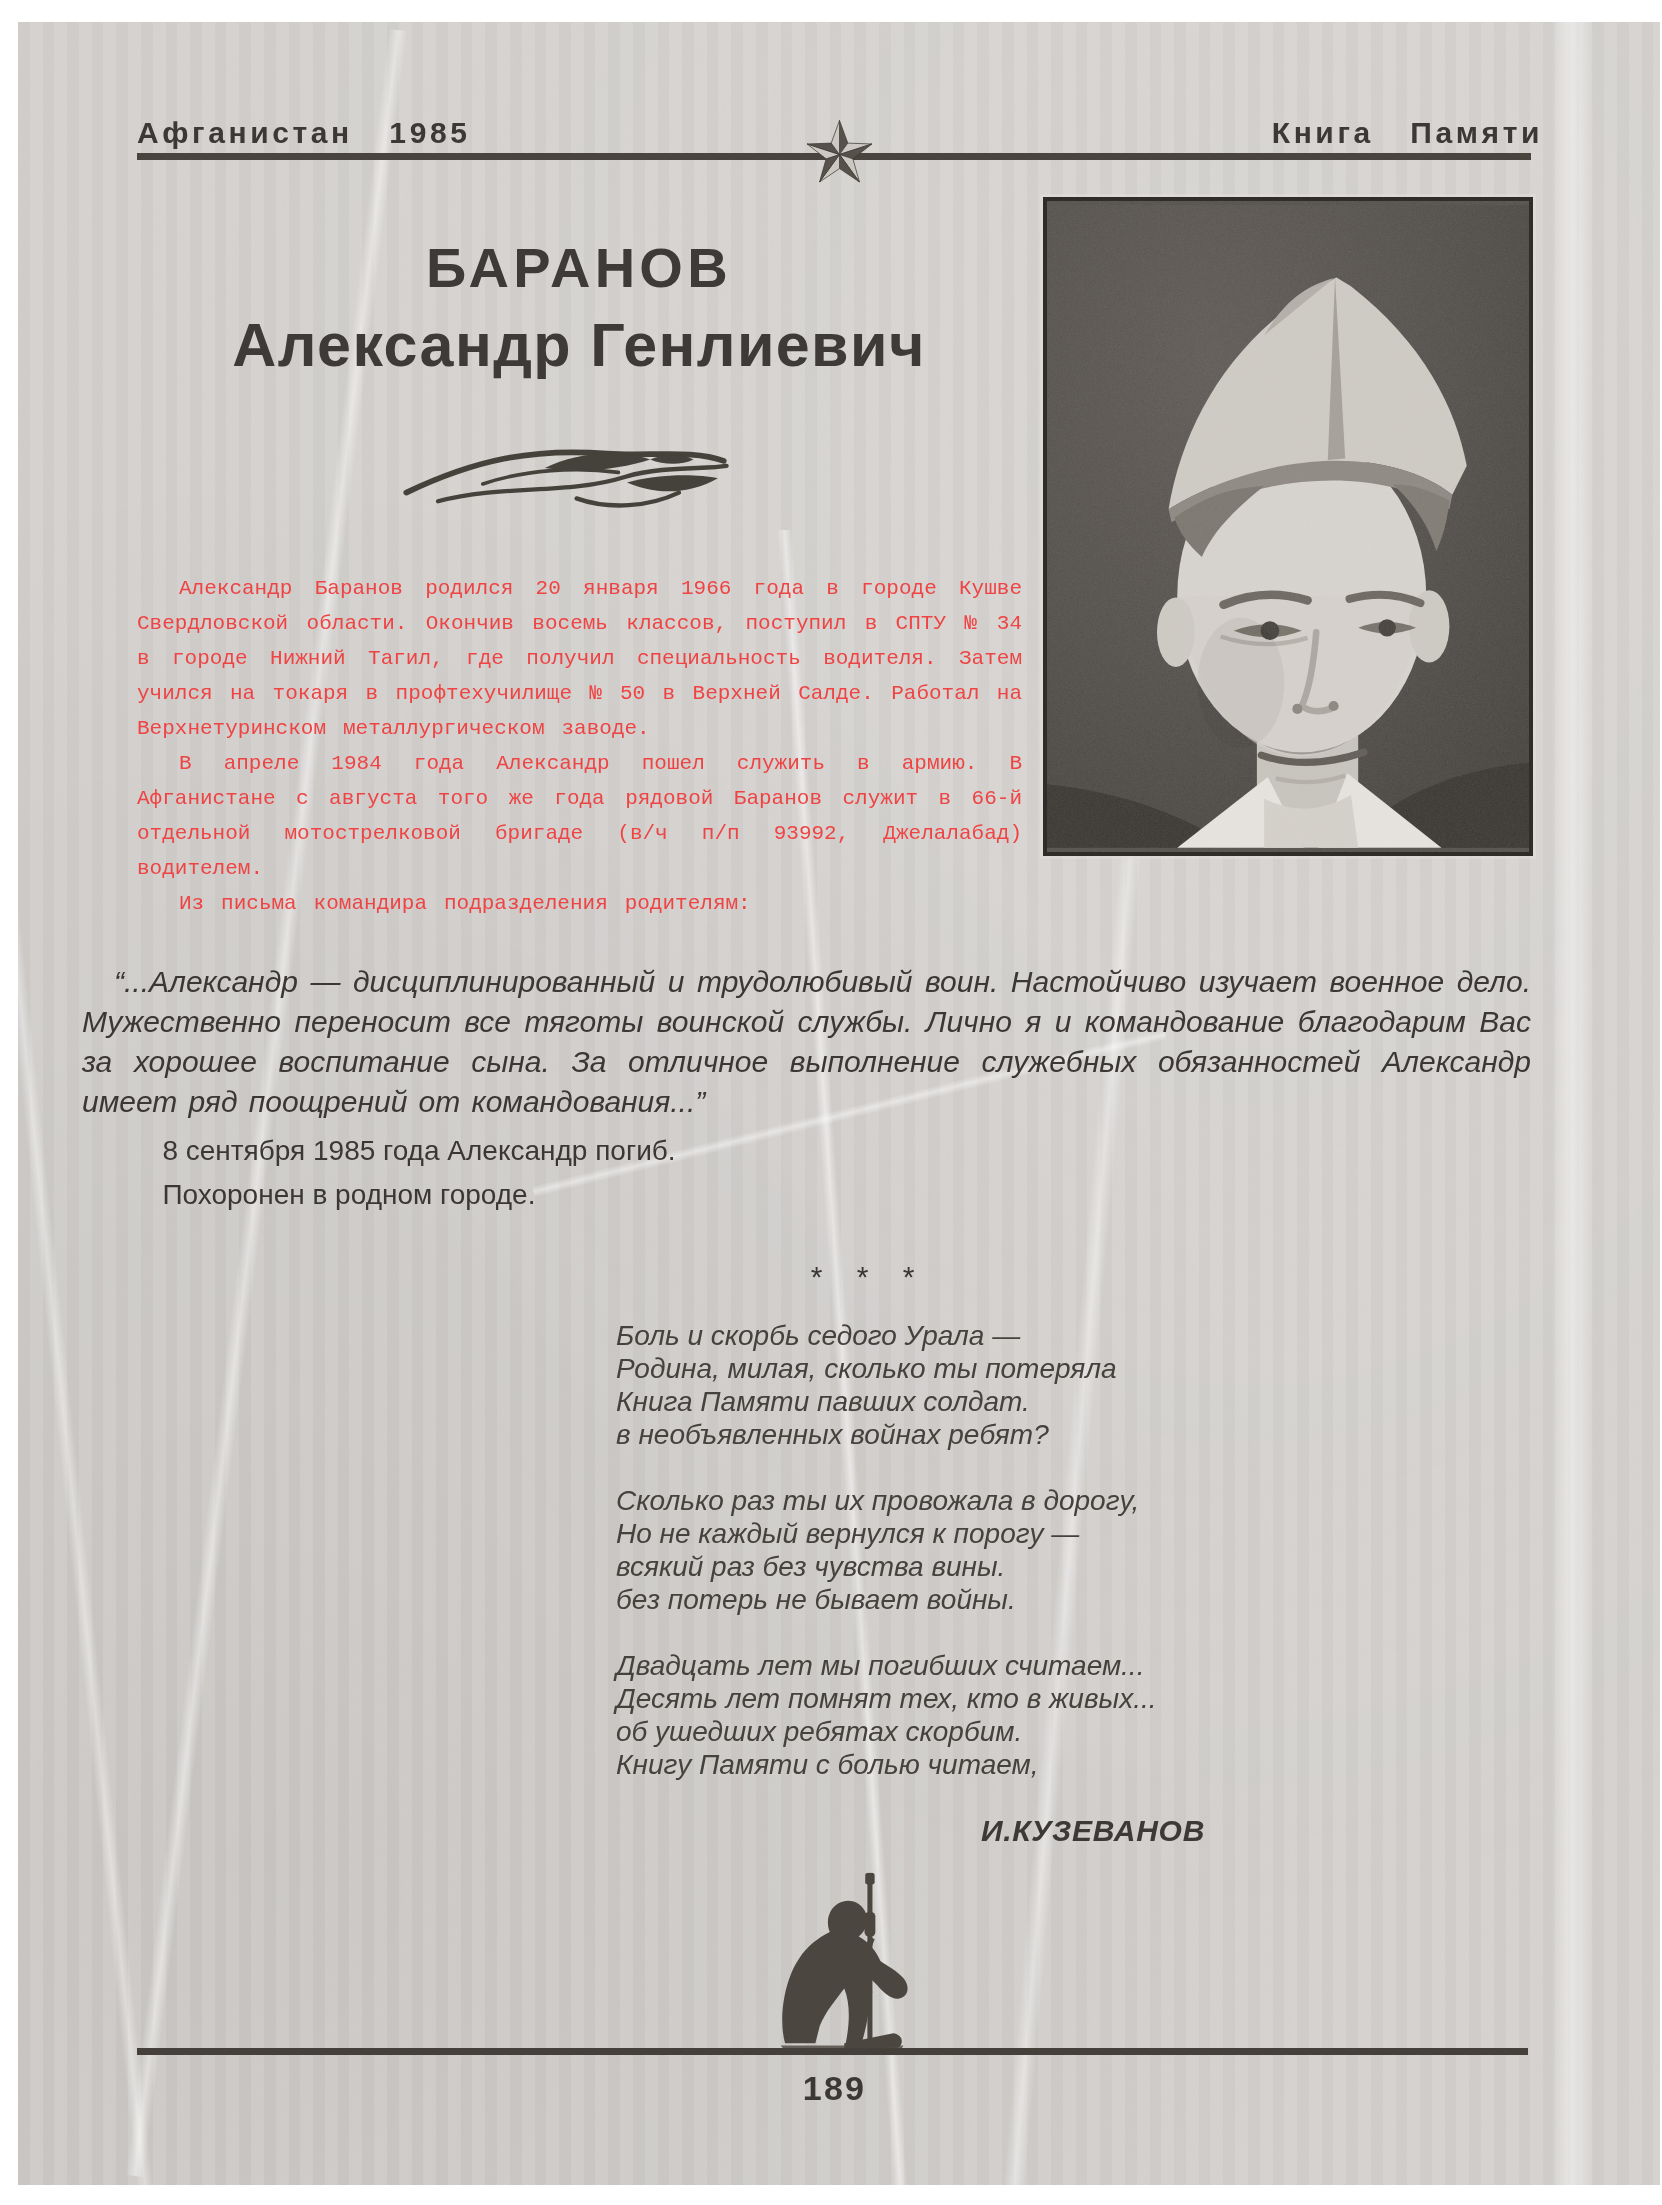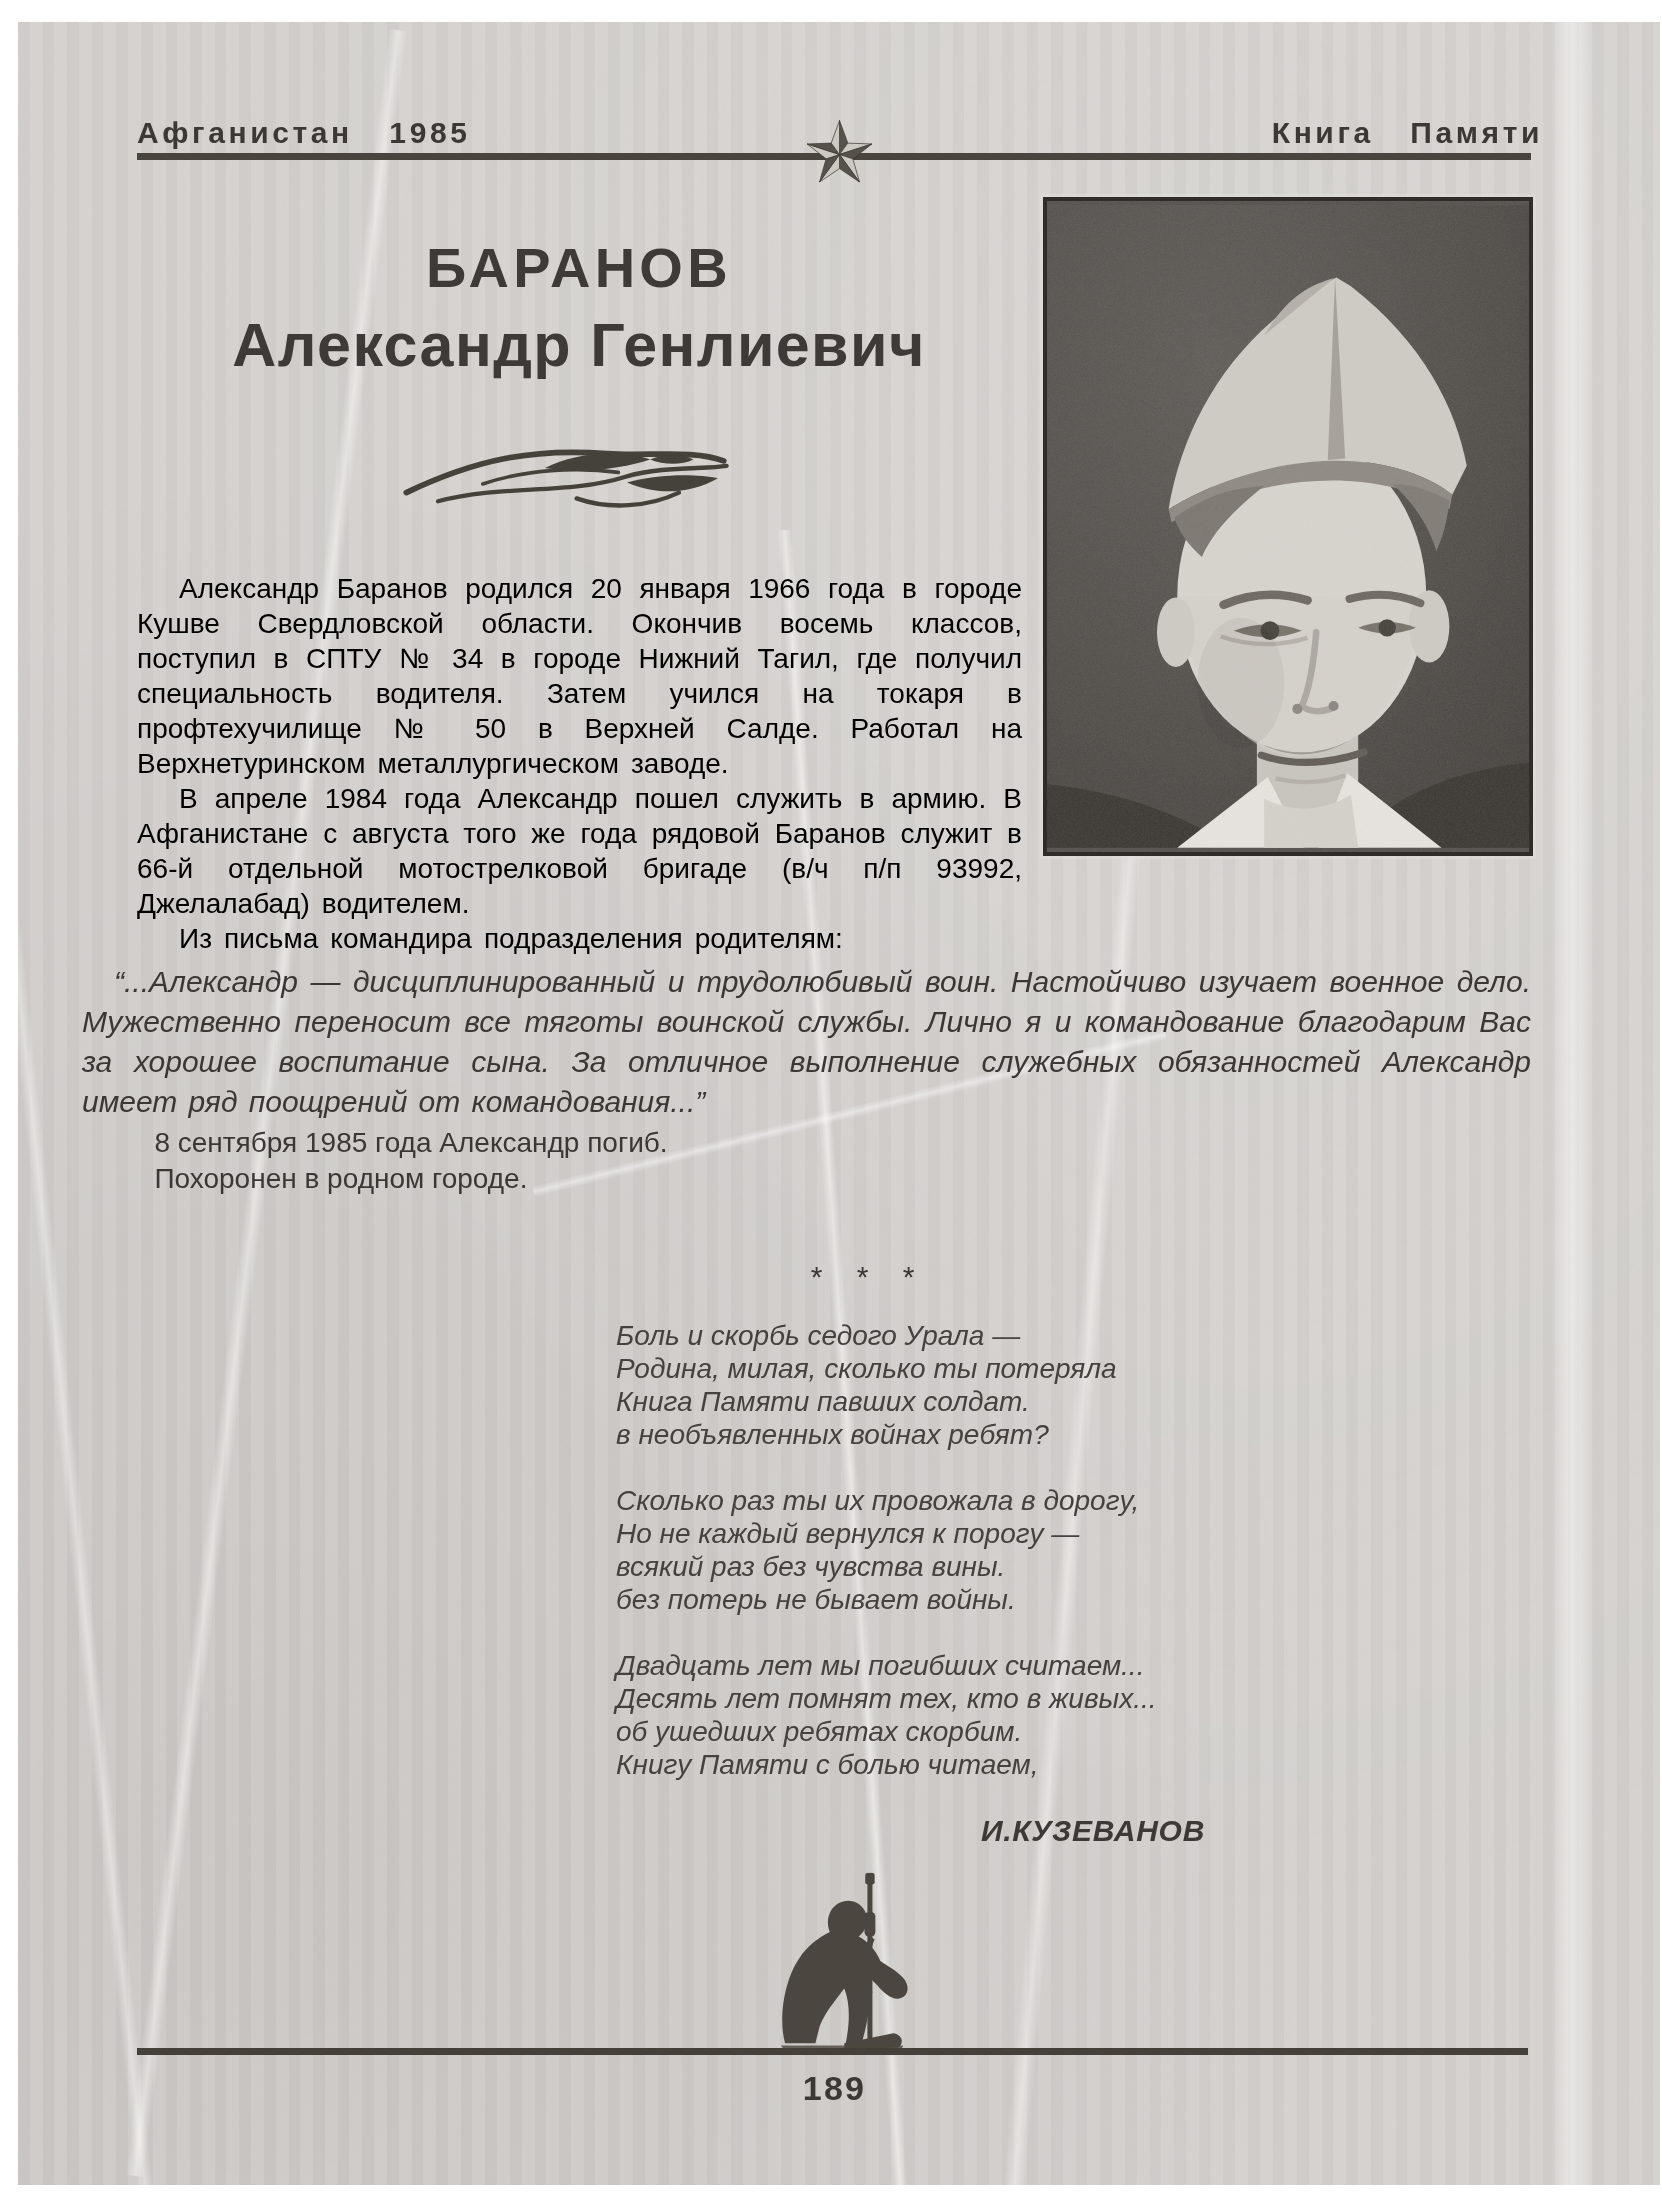--- a/index.html
+++ b/index.html
@@ -39,33 +39,33 @@
   }
   .photo svg{display:block;width:100%;height:100%;}
   
   .title-block{position:absolute;left:137px;top:240px;width:884px;text-align:center;color:#3d3a37;}
   .title-line1{font-size:56px;font-weight:bold;letter-spacing:4.3px;line-height:1;}
   .title-line2{font-size:61px;font-weight:bold;letter-spacing:1.4px;line-height:1;margin-top:19px;}
   .flourish{position:absolute;left:396px;top:432px;width:338px;height:88px;}
   
   .body-col{
     position:absolute;left:137px;top:571px;width:885px;
-    font-size:28px;line-height:35px;color:#000000;text-align:justify;word-spacing:4.3px;
+    font-size:21px;line-height:35px;color:#ef4444;text-align:justify;word-spacing:4.3px;font-family:Liberation Mono, monospace;
   }
   .body-col p{margin:0;text-indent:42px;}
   .quote{
     position:absolute;left:82px;top:962px;width:1449px;
     font-size:30px;line-height:40px;font-style:italic;color:#3a3734;
     text-align:justify;word-spacing:2.9px;text-indent:32px;margin:0;
   }
   .after-col{
     position:absolute;left:137px;top:1125px;width:1374px;
     font-size:28px;line-height:36px;color:#3a3734;
   }
-  .after-col p{margin:0;text-indent:17.4px;}
+  .after-col p{margin:8px;text-indent:17.4px;}
   
   .poem{
     position:absolute;left:616px;top:1260px;width:609px;
     font-size:28px;line-height:33px;font-style:italic;color:#45423e;
   }
   .poem-header{
     font-style:normal;text-align:center;width:506px;
     font-size:30px;letter-spacing:13px;color:#3a3734;margin-bottom:26px;
   }
   .stanza{margin:0 0 33px 0;}

